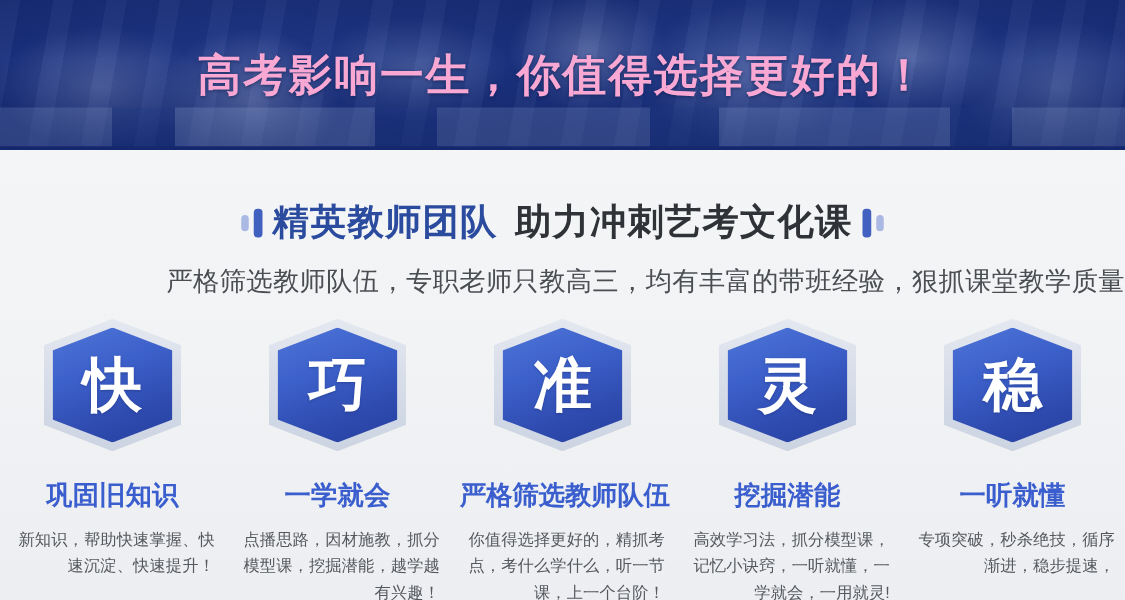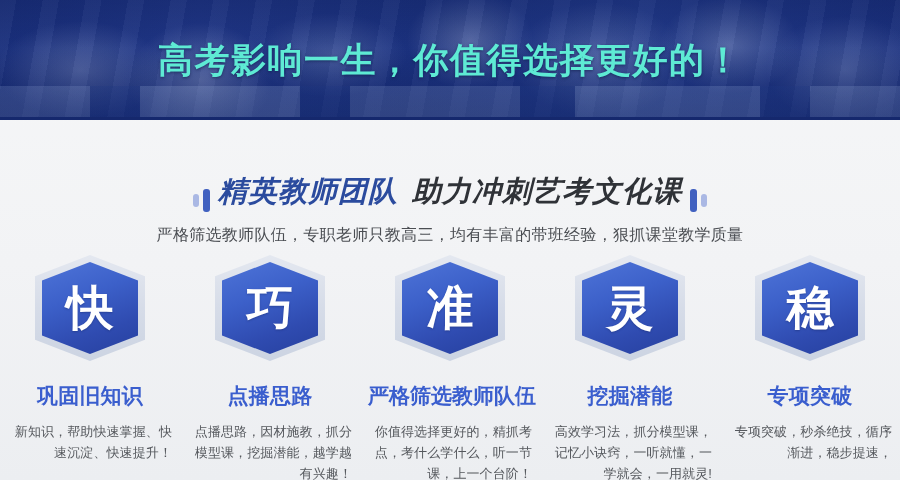--- a/index.html
+++ b/index.html
@@ -80,44 +80,43 @@
   }
   .banner-title {
     position: absolute;
     left: 0;
     top: 0;
     width: 900px;
     height: 120px;
     display: flex;
     align-items: center;
     justify-content: center;
-    color: #5eead4;
+    color: #f9a8d4;
     font-size: 35px;
     font-weight: bold;
     letter-spacing: 1.5px;
     text-shadow: 0 1px 3px rgba(8,20,60,0.55);
     white-space: nowrap;
   }
 
   
   .heading-wrap {
     position: absolute;
     left: 0;
     top: 120px;
     width: 900px;
     text-align: center;
   }
   .heading-row {
     margin-top: 38px;
     display: flex;
-    align-items: flex-end;
+    align-items: center;
     justify-content: center;
     gap: 8px;
     white-space: nowrap;
-    font-style: italic;
   }
   .deco {
     display: inline-flex;
     align-items: center;
     gap: 4px;
   }
   .deco .bar {
     display: block;
     border-radius: 3px;
   }
@@ -146,28 +145,28 @@
     font-weight: bold;
     color: #2b4b9e;
     letter-spacing: 1px;
   }
   .heading-dark {
     font-size: 29px;
     font-weight: bold;
     color: #2f3237;
     letter-spacing: 1px;
     margin-left: 6px;
-    margin-top: 14px;
   }
   .subheading {
     margin-top: 13px;
-    font-size: 16px;
+    font-size: 21px;
     color: #4a4d52;
     letter-spacing: 0.3px;
     white-space: nowrap;
+    text-align: right;
   }
 
   
   .cards {
     position: absolute;
     left: 0;
     top: 255px;
     width: 900px;
     display: flex;
     justify-content: flex-start;
@@ -269,21 +268,21 @@
       <div class="card-title">巩固旧知识</div>
       <div class="card-body">新知识，帮助快速掌握、快速沉淀、快速提升！</div>
     </div>
 
     <div class="card">
       <div class="hex-outer">
         <div class="hex-inner">
           <span class="hex-char">巧</span>
         </div>
       </div>
-      <div class="card-title">点播思路</div>
+      <div class="card-title">一学就会</div>
       <div class="card-body">点播思路，因材施教，抓分模型课，挖掘潜能，越学越有兴趣！</div>
     </div>
 
     <div class="card">
       <div class="hex-outer">
         <div class="hex-inner">
           <span class="hex-char">准</span>
         </div>
       </div>
       <div class="card-title wide">严格筛选教师队伍</div>
@@ -299,19 +298,19 @@
       <div class="card-title">挖掘潜能</div>
       <div class="card-body">高效学习法，抓分模型课，记忆小诀窍，一听就懂，一学就会，一用就灵!</div>
     </div>
 
     <div class="card">
       <div class="hex-outer">
         <div class="hex-inner">
           <span class="hex-char">稳</span>
         </div>
       </div>
-      <div class="card-title">专项突破</div>
+      <div class="card-title">一听就懂</div>
       <div class="card-body">专项突破，秒杀绝技，循序渐进，稳步提速，</div>
     </div>
 
   </div>
 
 </div>
 
 </body></html>

